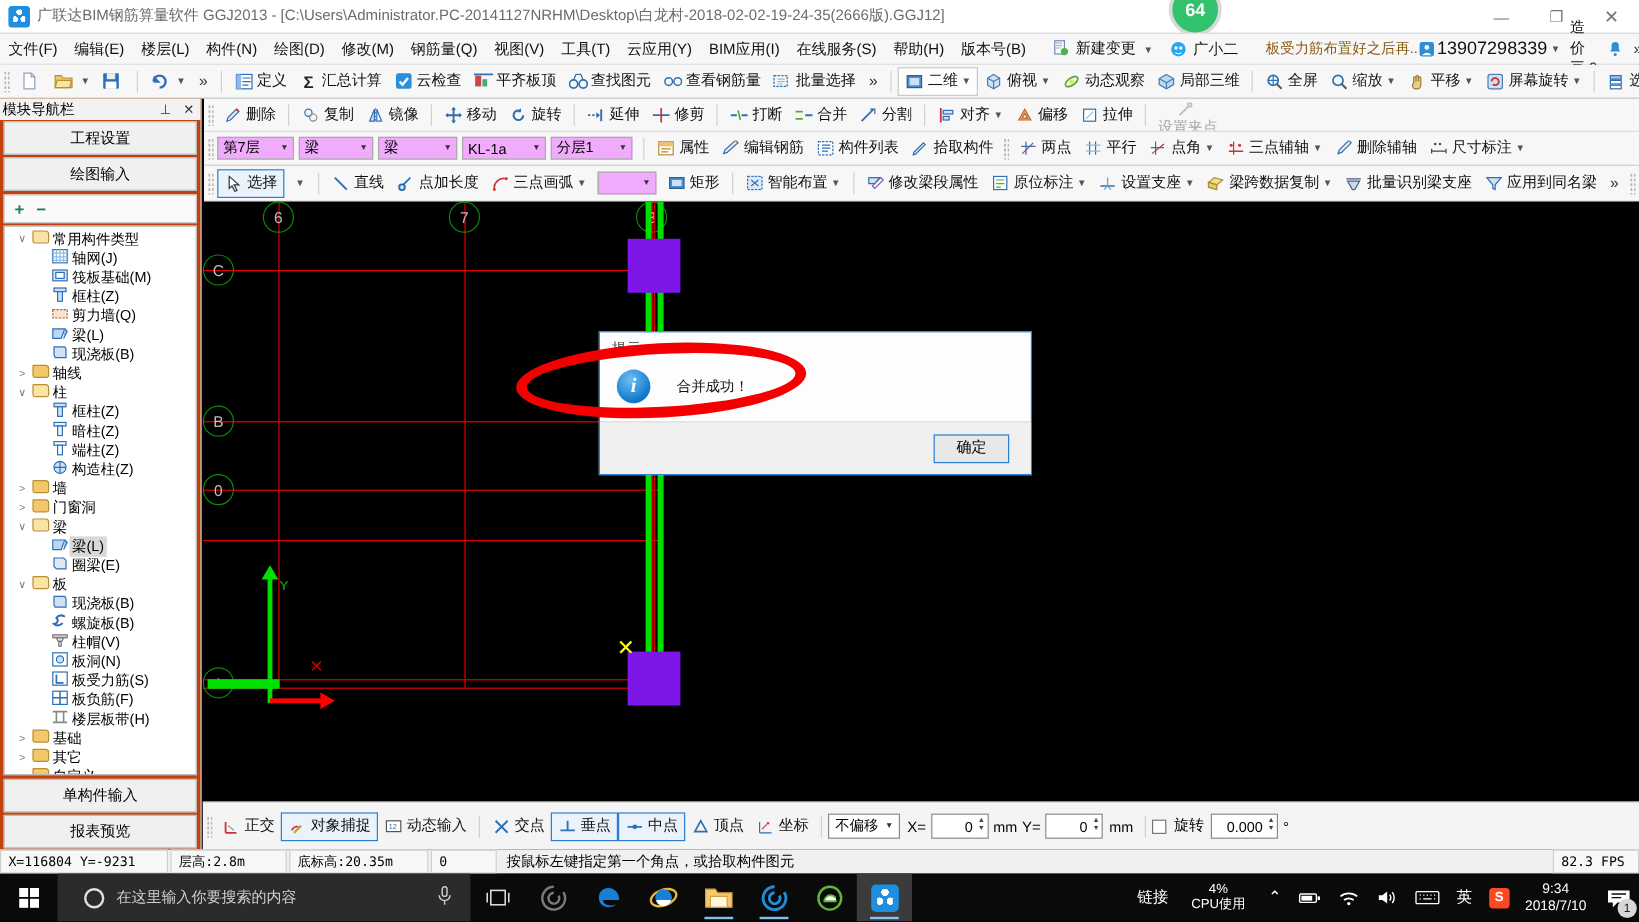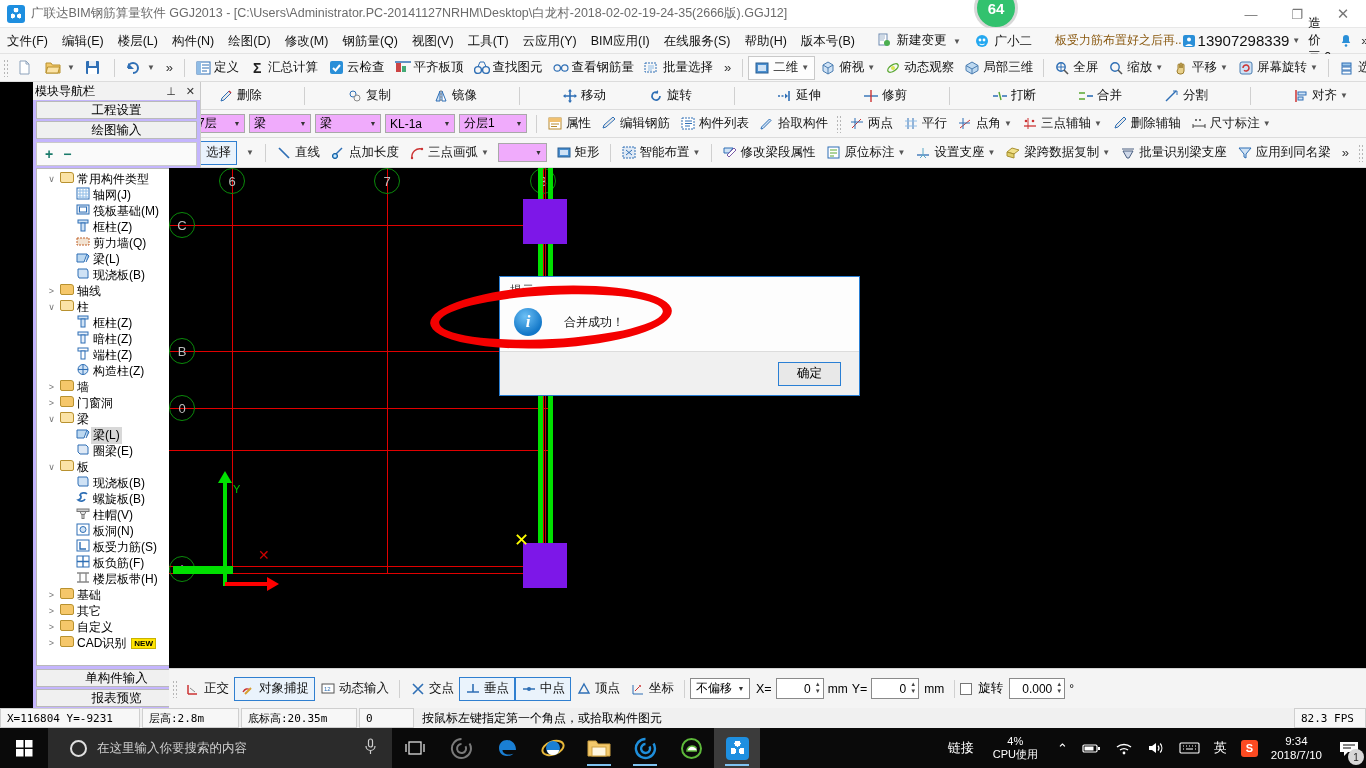--- a/index.html
+++ b/index.html
@@ -68,46 +68,46 @@
   .tb1 { top:54px; height:28px; }
   .tbitem { display:flex; align-items:center; padding:0 5px; height:24px; font-size:12.5px; color:#111; }
   .tbitem .gl { margin-right:3px; display:inline-flex; width:16px; height:16px; align-items:center; justify-content:center; }
   .tbitem.disabled { color:#a5a5a5;flex-direction:column; }
   .vsep { width:1px; height:18px; background:#d0d0d0; margin:0 5px; flex:none; }
   .grip { width:5px; height:18px; flex:none; margin:0 3px;
     background-image:radial-gradient(#b6b6b6 35%, transparent 36%);
     background-size:3px 4px; }
 
   .tb2row { position:absolute; left:170px; width:1196px; }
-  .tb2 { top:82px; height:28px;gap:32px; }
+  .tb2 { top:82px; height:28px; }
   .tb3 { top:110px; height:28px; }
   .tb4 { top:138px; height:30px; }
 
   .combo {
     height:19px; border:1px solid #a9a9a9; background:#f0abfc;
     display:inline-flex; align-items:center; font-size:12px; color:#000;
     padding-left:4px; margin-right:4px; position:relative;
   }
   .combo .cv { flex:1; white-space:nowrap; overflow:hidden; }
   .combo .cb { width:14px; text-align:center; font-size:7px; color:#333; }
 
   
   .leftpanel {
     position:absolute; left:0; top:82px; width:168px; height:626px;
-    background:#c4b5fd; border-right:1px solid #c9c9c9;
-    display:flex; flex-direction:column;margin-left:33px;
+    background:#c2410c; border-right:1px solid #c9c9c9;
+    display:flex; flex-direction:column;
   }
   .lp-header {
     height:18px; display:flex; align-items:center; font-size:12px; color:#000;
     background:#f2f2f2; padding-left:2px;
   }
   .lp-header .hspacer { flex:1; }
   .lp-header .pin, .lp-header .x { padding:0 5px; font-size:11px; color:#333; }
   .lp-btn {
-    height:18px; margin:1px 3px; background:#f0f0f0; border:1px solid #b9b9b9;
+    height:28px; margin:1px 3px; background:#f0f0f0; border:1px solid #b9b9b9;
     display:flex; align-items:center; justify-content:center;
     font-size:12.5px; color:#000;
   }
   .lp-tools {
     height:24px; margin:2px 3px 0 3px; background:#fafafa; border:1px solid #c9c9c9;
     display:flex; align-items:center; gap:10px; padding-left:8px;
     font-size:14px; color:#1a7a6a; font-weight:bold;
   }
   .tree {
     flex:1; margin:2px 3px; background:#fff; border:1px solid #b9b9b9;

